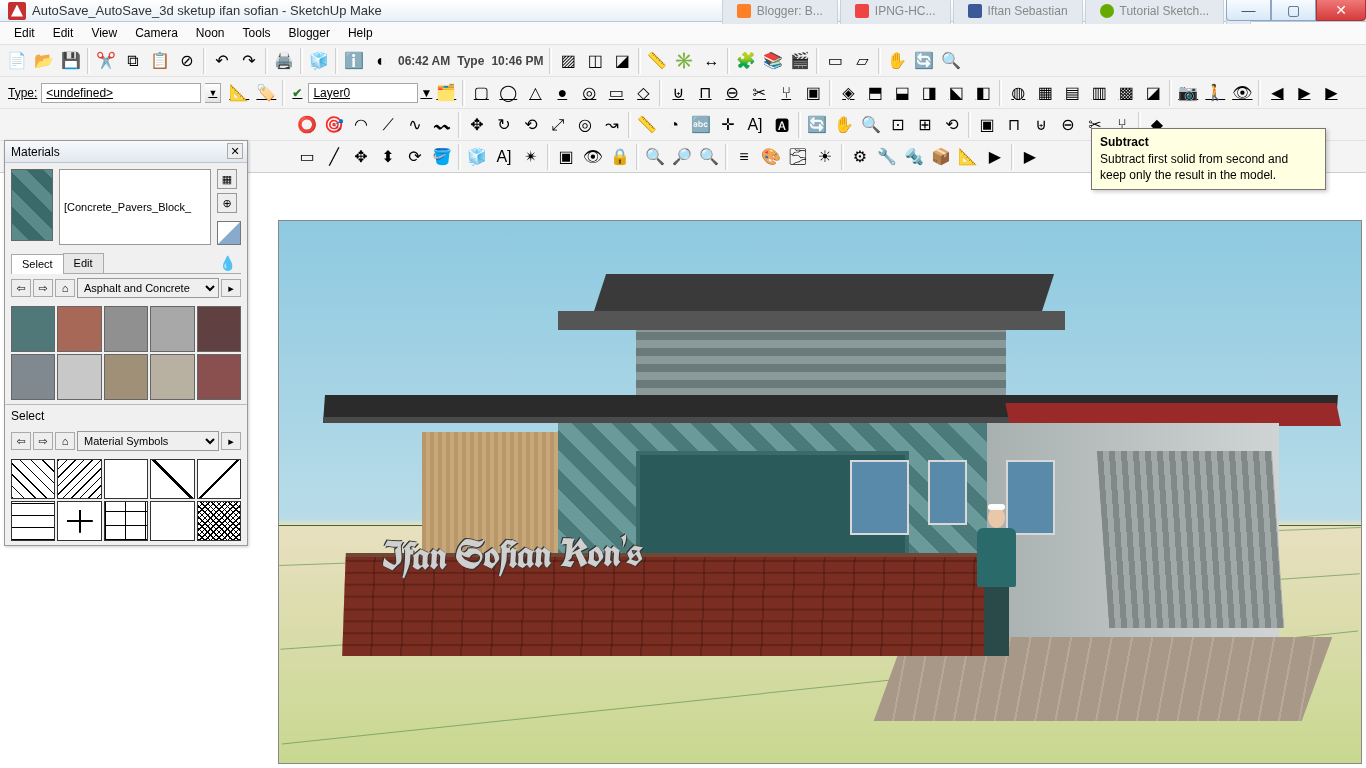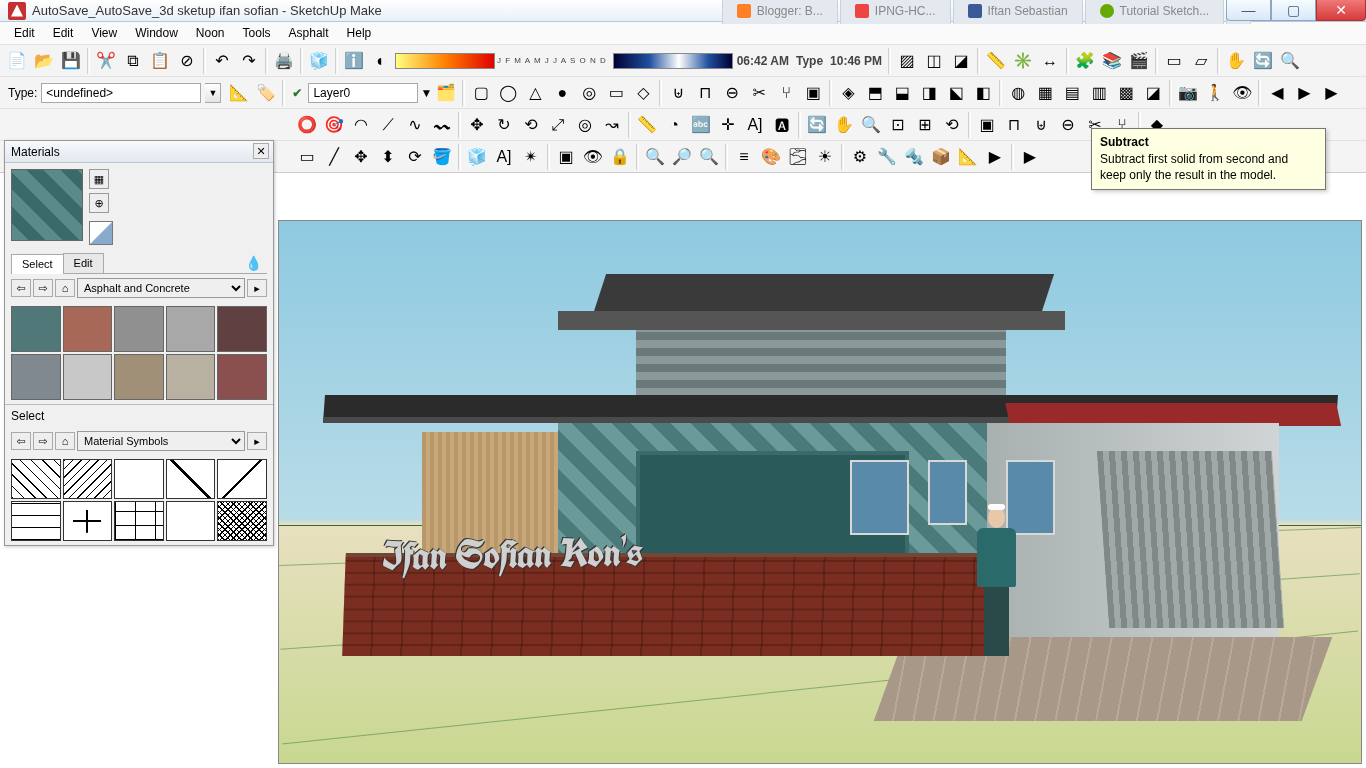--- a/index.html
+++ b/index.html
@@ -23,21 +23,21 @@
 .winbtn.close{background:linear-gradient(#f07878,#d63b3b);color:#fff;width:50px;border-radius:0 0 4px 0;border-color:#a33;}
 .winbtn.min{border-radius:0 0 0 4px;}
 
 
 .menubar{height:22px;background:#fafafa;display:flex;align-items:center;padding:0 6px;gap:2px;}
 .menubar span{padding:2px 8px;cursor:default;}
 
 
 .toolbars{background:#f4f4f4;border-bottom:1px solid #ccc;}
 .tbrow{display:flex;align-items:center;height:32px;padding:0 4px;gap:1px;border-top:1px solid #e2e2e2;flex-wrap:nowrap;}
-.tbrow.row2{height:32px;}
+.tbrow.row2{height:32px;text-decoration:underline;}
 .tbrow.row3,.tbrow.row4{padding-left:294px;height:32px;}
 .tsep{width:3px;height:26px;border-left:1px solid #d0d0d0;border-right:1px solid #fff;margin:0 2px;}
 .tbtn{width:26px;height:26px;display:flex;align-items:center;justify-content:center;border:1px solid transparent;border-radius:3px;cursor:default;font-size:16px;}
 .typefield{display:flex;align-items:center;gap:4px;padding:0 4px;}
 .typefield label{font-size:12px;}
 .typefield input{width:160px;height:20px;border:1px solid #a8a8a8;padding:0 4px;font-size:12px;}
 .typefield .drop{width:16px;height:20px;border:1px solid #a8a8a8;border-left:none;display:flex;align-items:center;justify-content:center;font-size:9px;background:linear-gradient(#fff,#e4e4e4);}
 .layerfield{display:flex;align-items:center;gap:2px;margin-left:4px;}
 .layerfield .chk{color:#2a7a2a;font-weight:bold;margin-right:4px;}
 .layerfield input{width:110px;height:20px;border:1px solid #a8a8a8;padding:0 4px;}
@@ -46,21 +46,21 @@
 .months{font-size:8px;letter-spacing:1px;padding:0 2px;color:#444;}
 .timebar{width:120px;height:16px;background:linear-gradient(90deg,#003,#2050a0 30%,#fff 55%,#2050a0 80%,#003);border:1px solid #888;margin-left:4px;}
 .timelbl{font-size:12px;color:#444;padding:0 3px;font-weight:bold;}
 
 
 .tooltip{position:absolute;right:40px;top:128px;width:235px;background:#ffffe1;border:1px solid #767676;padding:6px 8px;z-index:50;font-size:12px;box-shadow:2px 2px 4px rgba(0,0,0,.2);}
 .tooltip .tt-title{font-weight:bold;margin-bottom:2px;}
 .tooltip .tt-body{line-height:1.35;}
 
 
-.materials{position:absolute;left:4px;top:140px;width:270px;background:#f0f0f0;border:1px solid #999;z-index:30;box-shadow:1px 1px 3px rgba(0,0,0,.2);}
+.materials{position:absolute;left:4px;top:140px;width:244px;background:#f0f0f0;border:1px solid #999;z-index:30;box-shadow:1px 1px 3px rgba(0,0,0,.2);}
 .panel-hdr{height:22px;background:linear-gradient(#f7f9fc,#e2e8ef);border-bottom:1px solid #bcc6d0;display:flex;align-items:center;padding:0 6px;font-size:12px;position:relative;}
 .panel-hdr .closex{position:absolute;right:4px;top:2px;width:16px;height:16px;border:1px solid #aaa;background:#eee;display:flex;align-items:center;justify-content:center;font-size:11px;}
 .mat-top{display:flex;padding:6px;gap:6px;position:relative;}
 .swatch-big{width:72px;height:72px;background:repeating-linear-gradient(45deg,#5a8a8a 0 12px,#3a6a6a 12px 24px);border:1px solid #666;}
 .mat-name{flex:1;height:20px;border:1px solid #999;padding:0 4px;font-size:11px;background:#fff;}
 .mat-sidebtns{display:flex;flex-direction:column;gap:4px;}
 .sidebtn{width:20px;height:20px;border:1px solid #999;background:#eee;display:flex;align-items:center;justify-content:center;font-size:11px;}
 .tri{width:24px;height:24px;background:linear-gradient(135deg,#fff 49%,#88aacc 51%);border:1px solid #777;margin-top:4px;}
 .mat-tabs{display:flex;border-bottom:1px solid #aaa;margin:2px 6px 0;}
 .mat-tab{padding:3px 10px;border:1px solid #aaa;border-bottom:none;background:#e8e8e8;font-size:11px;margin-right:-1px;}
@@ -136,24 +136,24 @@
     <div class="winbtn min">—</div>
     <div class="winbtn">▢</div>
     <div class="winbtn close">✕</div>
   </div>
 </div>
 
 <div class="menubar" id="menubar">
     <span>Edit</span>
     <span>Edit</span>
     <span>View</span>
-    <span>Window</span>
+    <span>Camera</span>
     <span>Noon</span>
     <span>Tools</span>
-    <span>Asphalt</span>
+    <span>Blogger</span>
     <span>Help</span>
   </div>
 
 <div class="toolbars">
 
   <div class="tbrow" id="tb1">
       <div class="tbtn">📄</div>
       <div class="tbtn">📂</div>
       <div class="tbtn">💾</div>
       <div class="tsep"></div>
@@ -164,25 +164,20 @@
       <div class="tsep"></div>
       <div class="tbtn">↶</div>
       <div class="tbtn">↷</div>
       <div class="tsep"></div>
       <div class="tbtn">🖨️</div>
       <div class="tsep"></div>
       <div class="tbtn">🧊</div>
       <div class="tsep"></div>
       <div class="tbtn">ℹ️</div>
       <div class="tbtn">◐</div>
-      <div class="shadowbar">
-        <div class="gradient"></div>
-        <span class="months">J F M A M J J A S O N D</span>
-        <div class="timebar"></div>
-      </div>
       <span class="timelbl">06:42 AM</span>
       <span class="timelbl">Type</span>
       <span class="timelbl">10:46 PM</span>
       <div class="tsep"></div>
       <div class="tbtn">▨</div>
       <div class="tbtn">◫</div>
       <div class="tbtn">◪</div>
       <div class="tsep"></div>
       <div class="tbtn">📏</div>
       <div class="tbtn">✳️</div>
@@ -336,20 +331,23 @@
   <div class="tt-body">Subtract first solid from second and keep only the result in the model.</div>
 </div>
 
 <div class="materials">
   <div class="panel-hdr">
     <span>Materials</span>
     <div class="closex">✕</div>
   </div>
   <div class="mat-top">
     <div class="swatch-big"></div>
+    <div style="flex:1;display:flex;flex-direction:column;gap:4px;">
+      <input class="mat-name" value="[Concrete_Pavers_Block_" style="">
+    </div>
     <div class="mat-sidebtns">
       <div class="sidebtn">▦</div>
       <div class="sidebtn">⊕</div>
       <div class="tri"></div>
     </div>
   </div>
   <div class="mat-tabs">
     <div class="mat-tab active">Select</div>
     <div class="mat-tab">Edit</div>
     <div class="eyedrop">💧</div>

